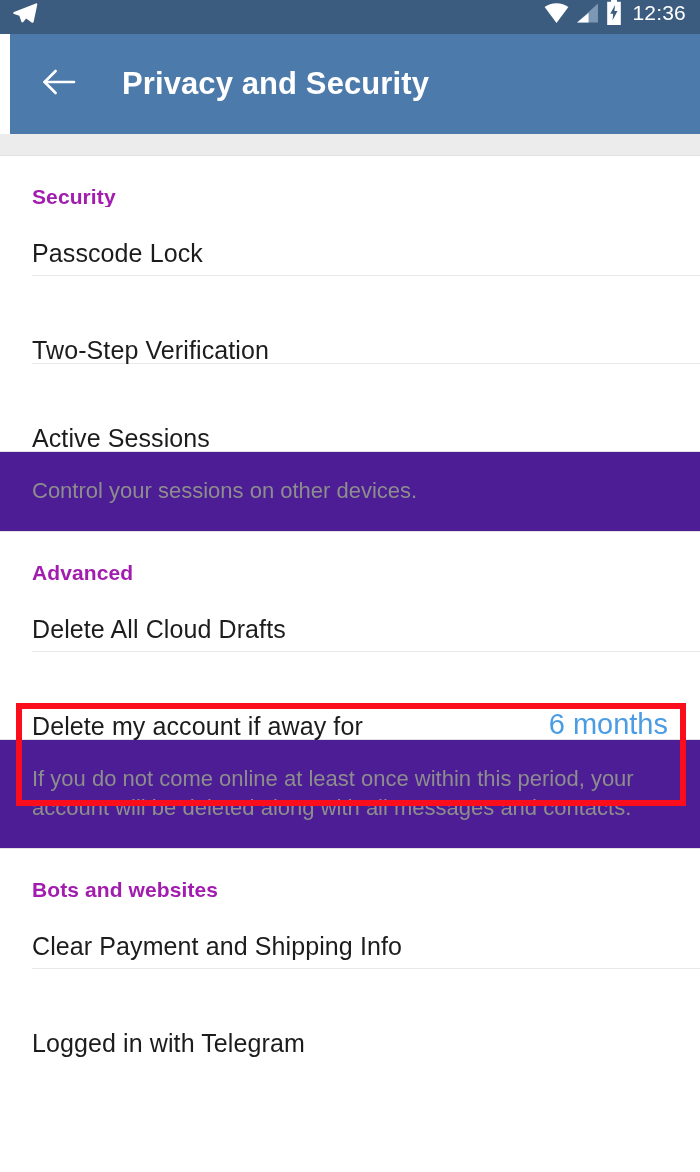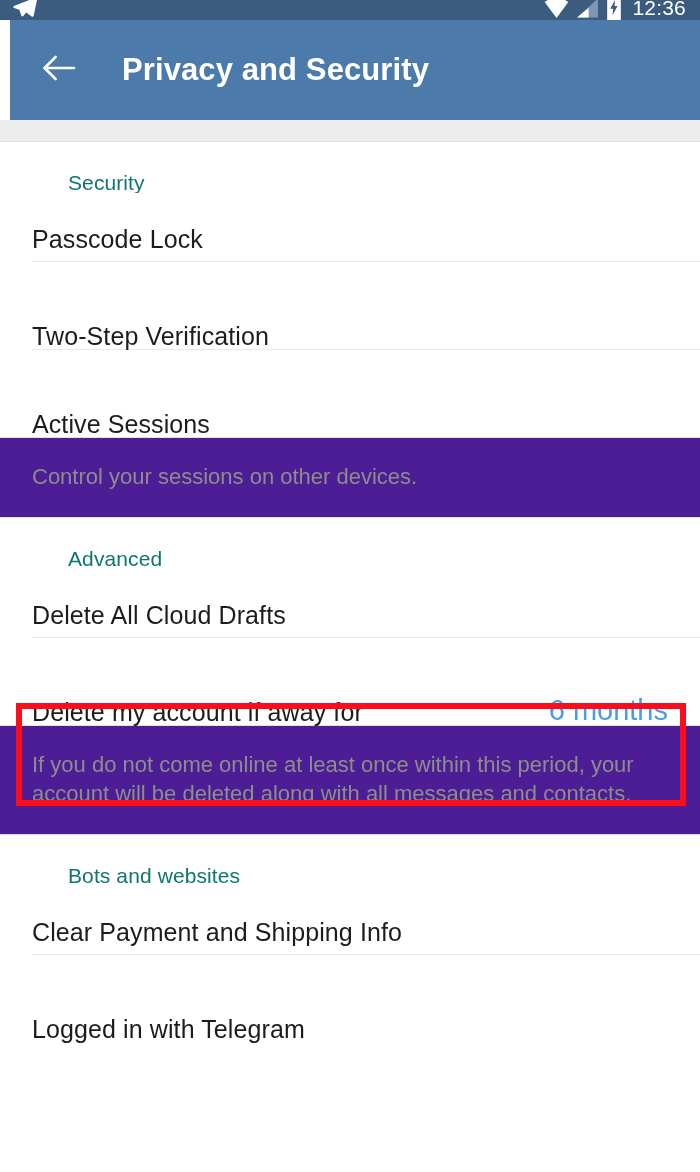--- a/index.html
+++ b/index.html
@@ -11,24 +11,24 @@
     height: 1172px;
     background: #ffffff;
     font-family: "Liberation Sans", sans-serif;
     overflow: hidden;
     position: relative;
   }
 
   
   .status-bar {
     position: relative;
-    height: 20px;
+    height: 34px;
     background: #3b5c7e;
     display: flex;
-    align-items: flex-end;
+    align-items: flex-start;
     padding: 0 14px 0 12px;
     box-sizing: border-box;
   }
   .status-left {
     display: flex;
     align-items: center;
   }
   .status-spacer { flex: 1 1 auto; }
   .status-right {
     display: flex;
@@ -78,27 +78,26 @@
     background: #ffffff;
   }
   .gap {
     height: 22px;
     background: #ececec;
     border-bottom: 1px solid #e2e2e2;
     box-sizing: border-box;
   }
 
   .section-header {
-    color: #0f766e;
+    color: #a21caf;
     font-size: 21px;
-    font-weight: normal;
+    font-weight: bold;
     padding: 30px 0 0 32px;
     line-height: 1;
     letter-spacing: .1px;
-    margin-left: 36px;
   }
 
   .row {
     height: 87px;
     display: flex;
     align-items: flex-end;
     padding: 0 32px 0 32px;
     box-sizing: border-box;
     position: relative;
     background: #ffffff;

